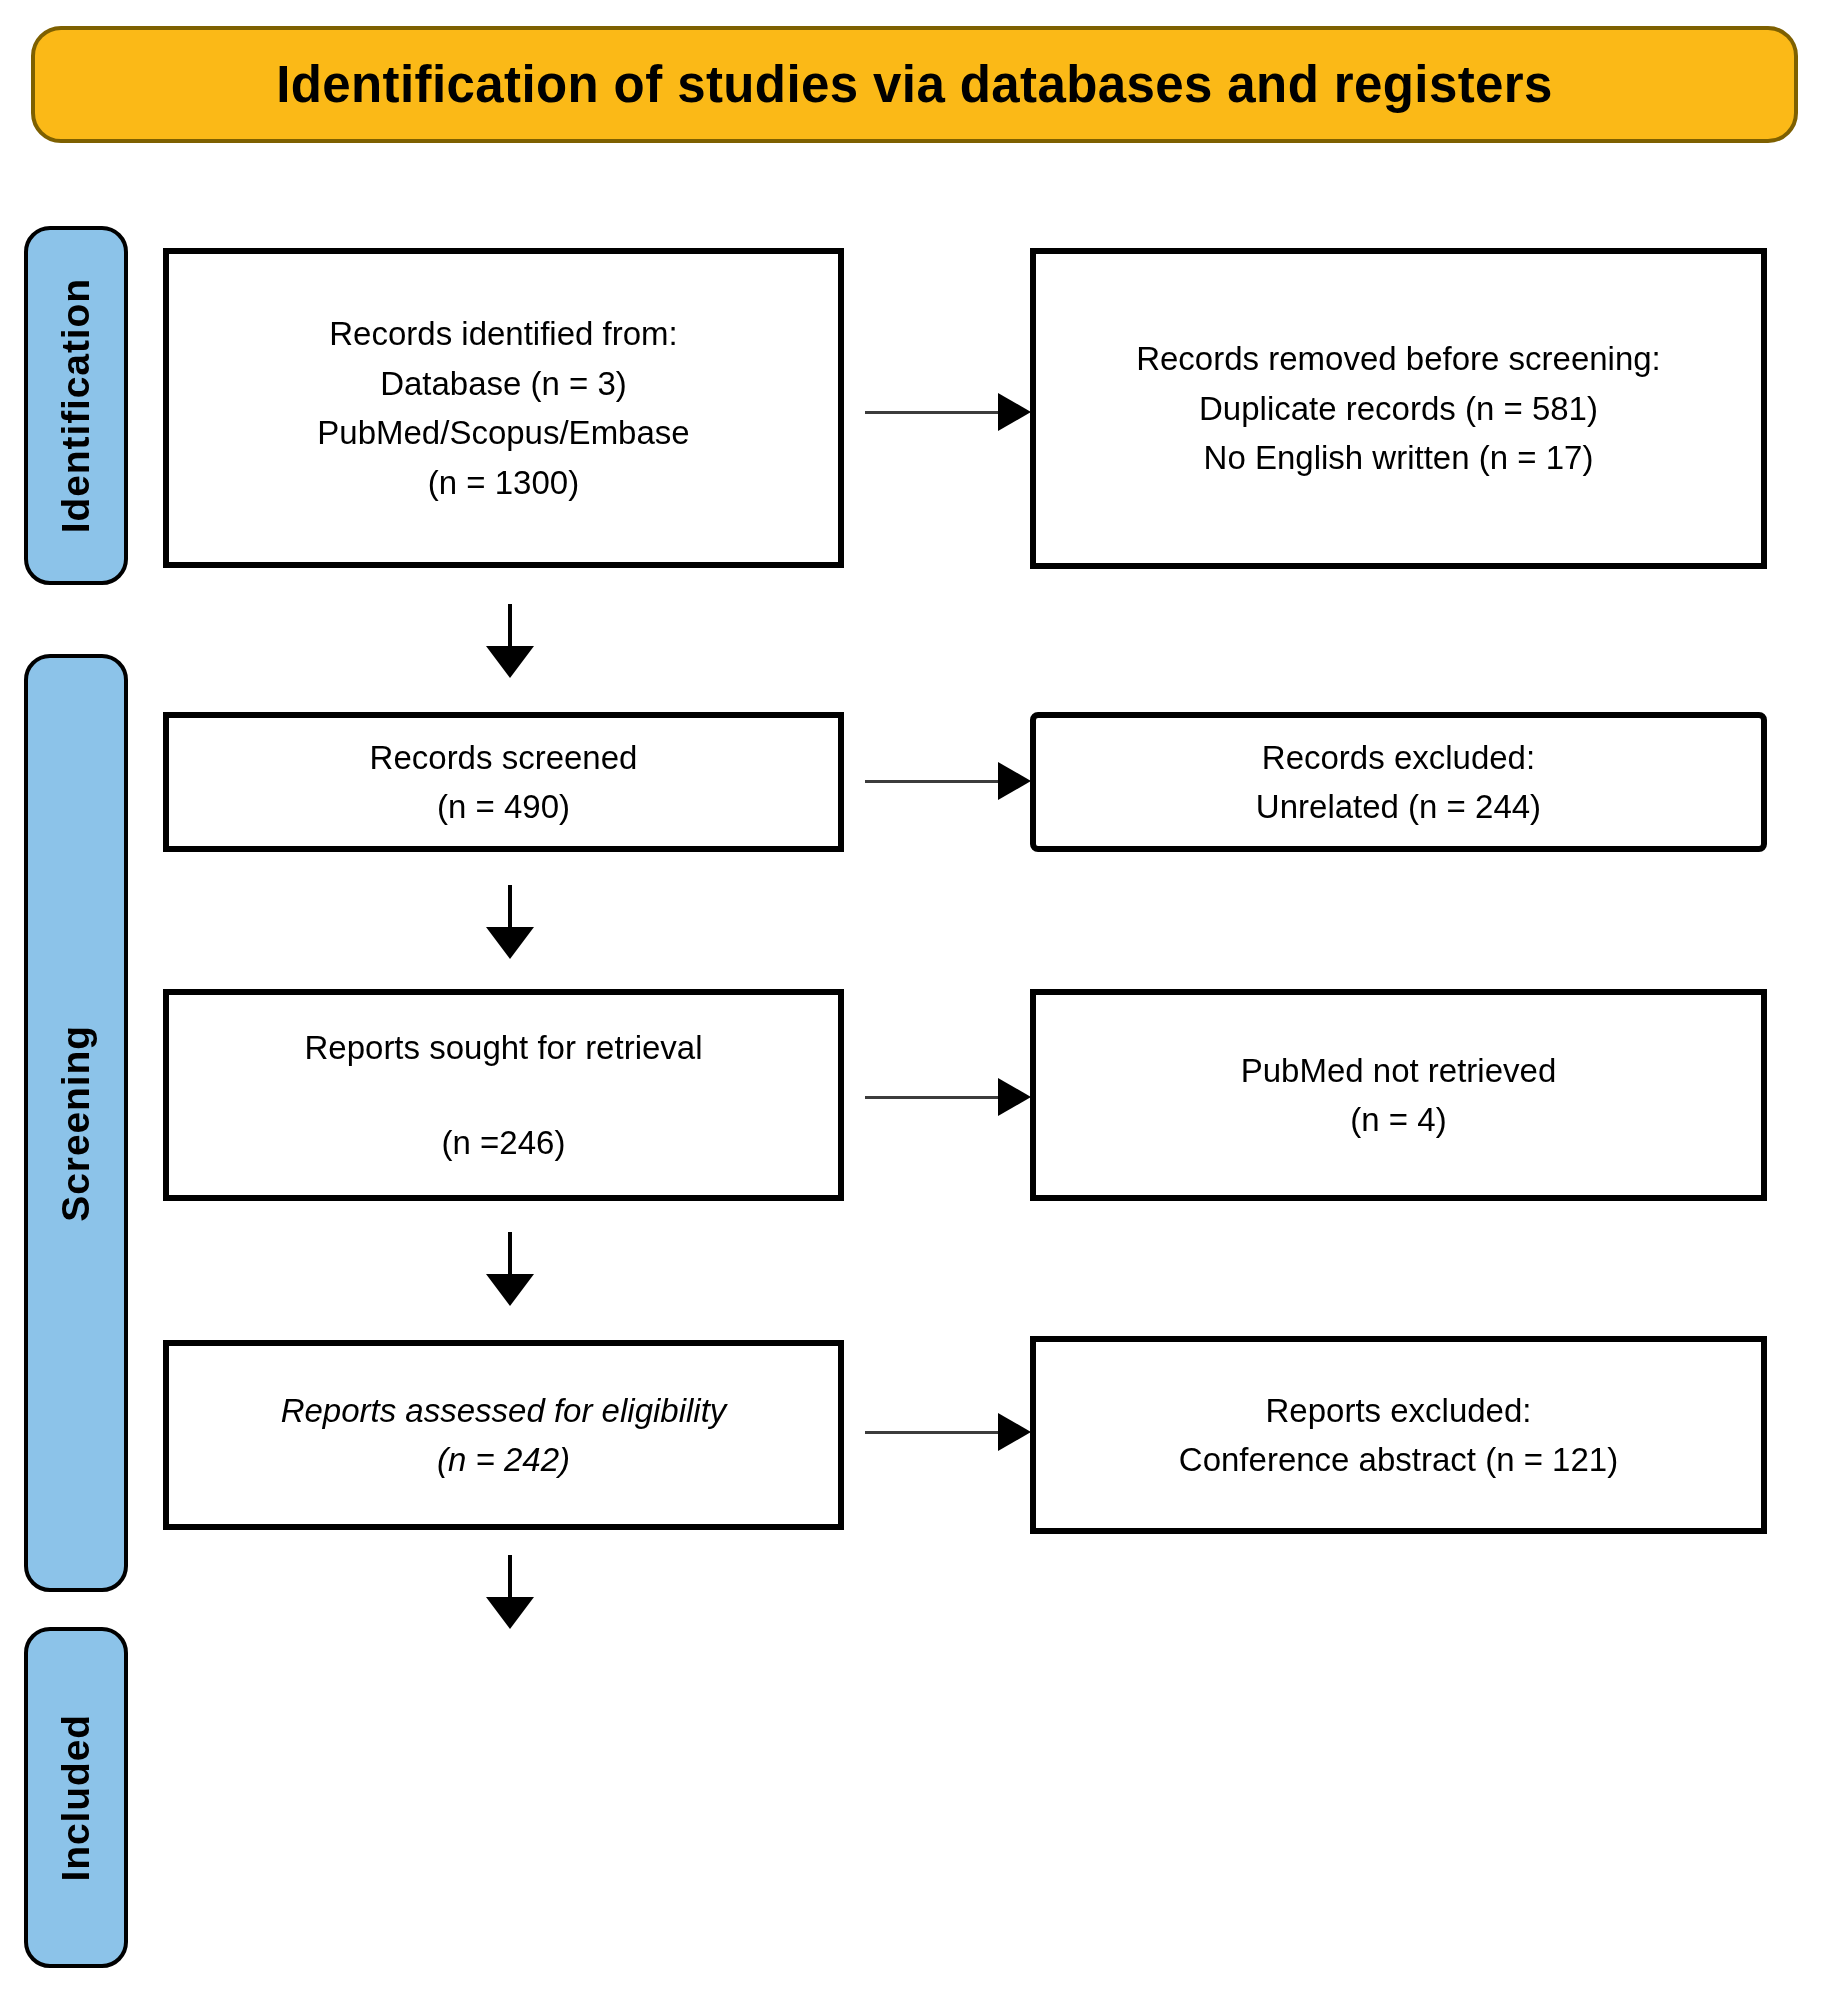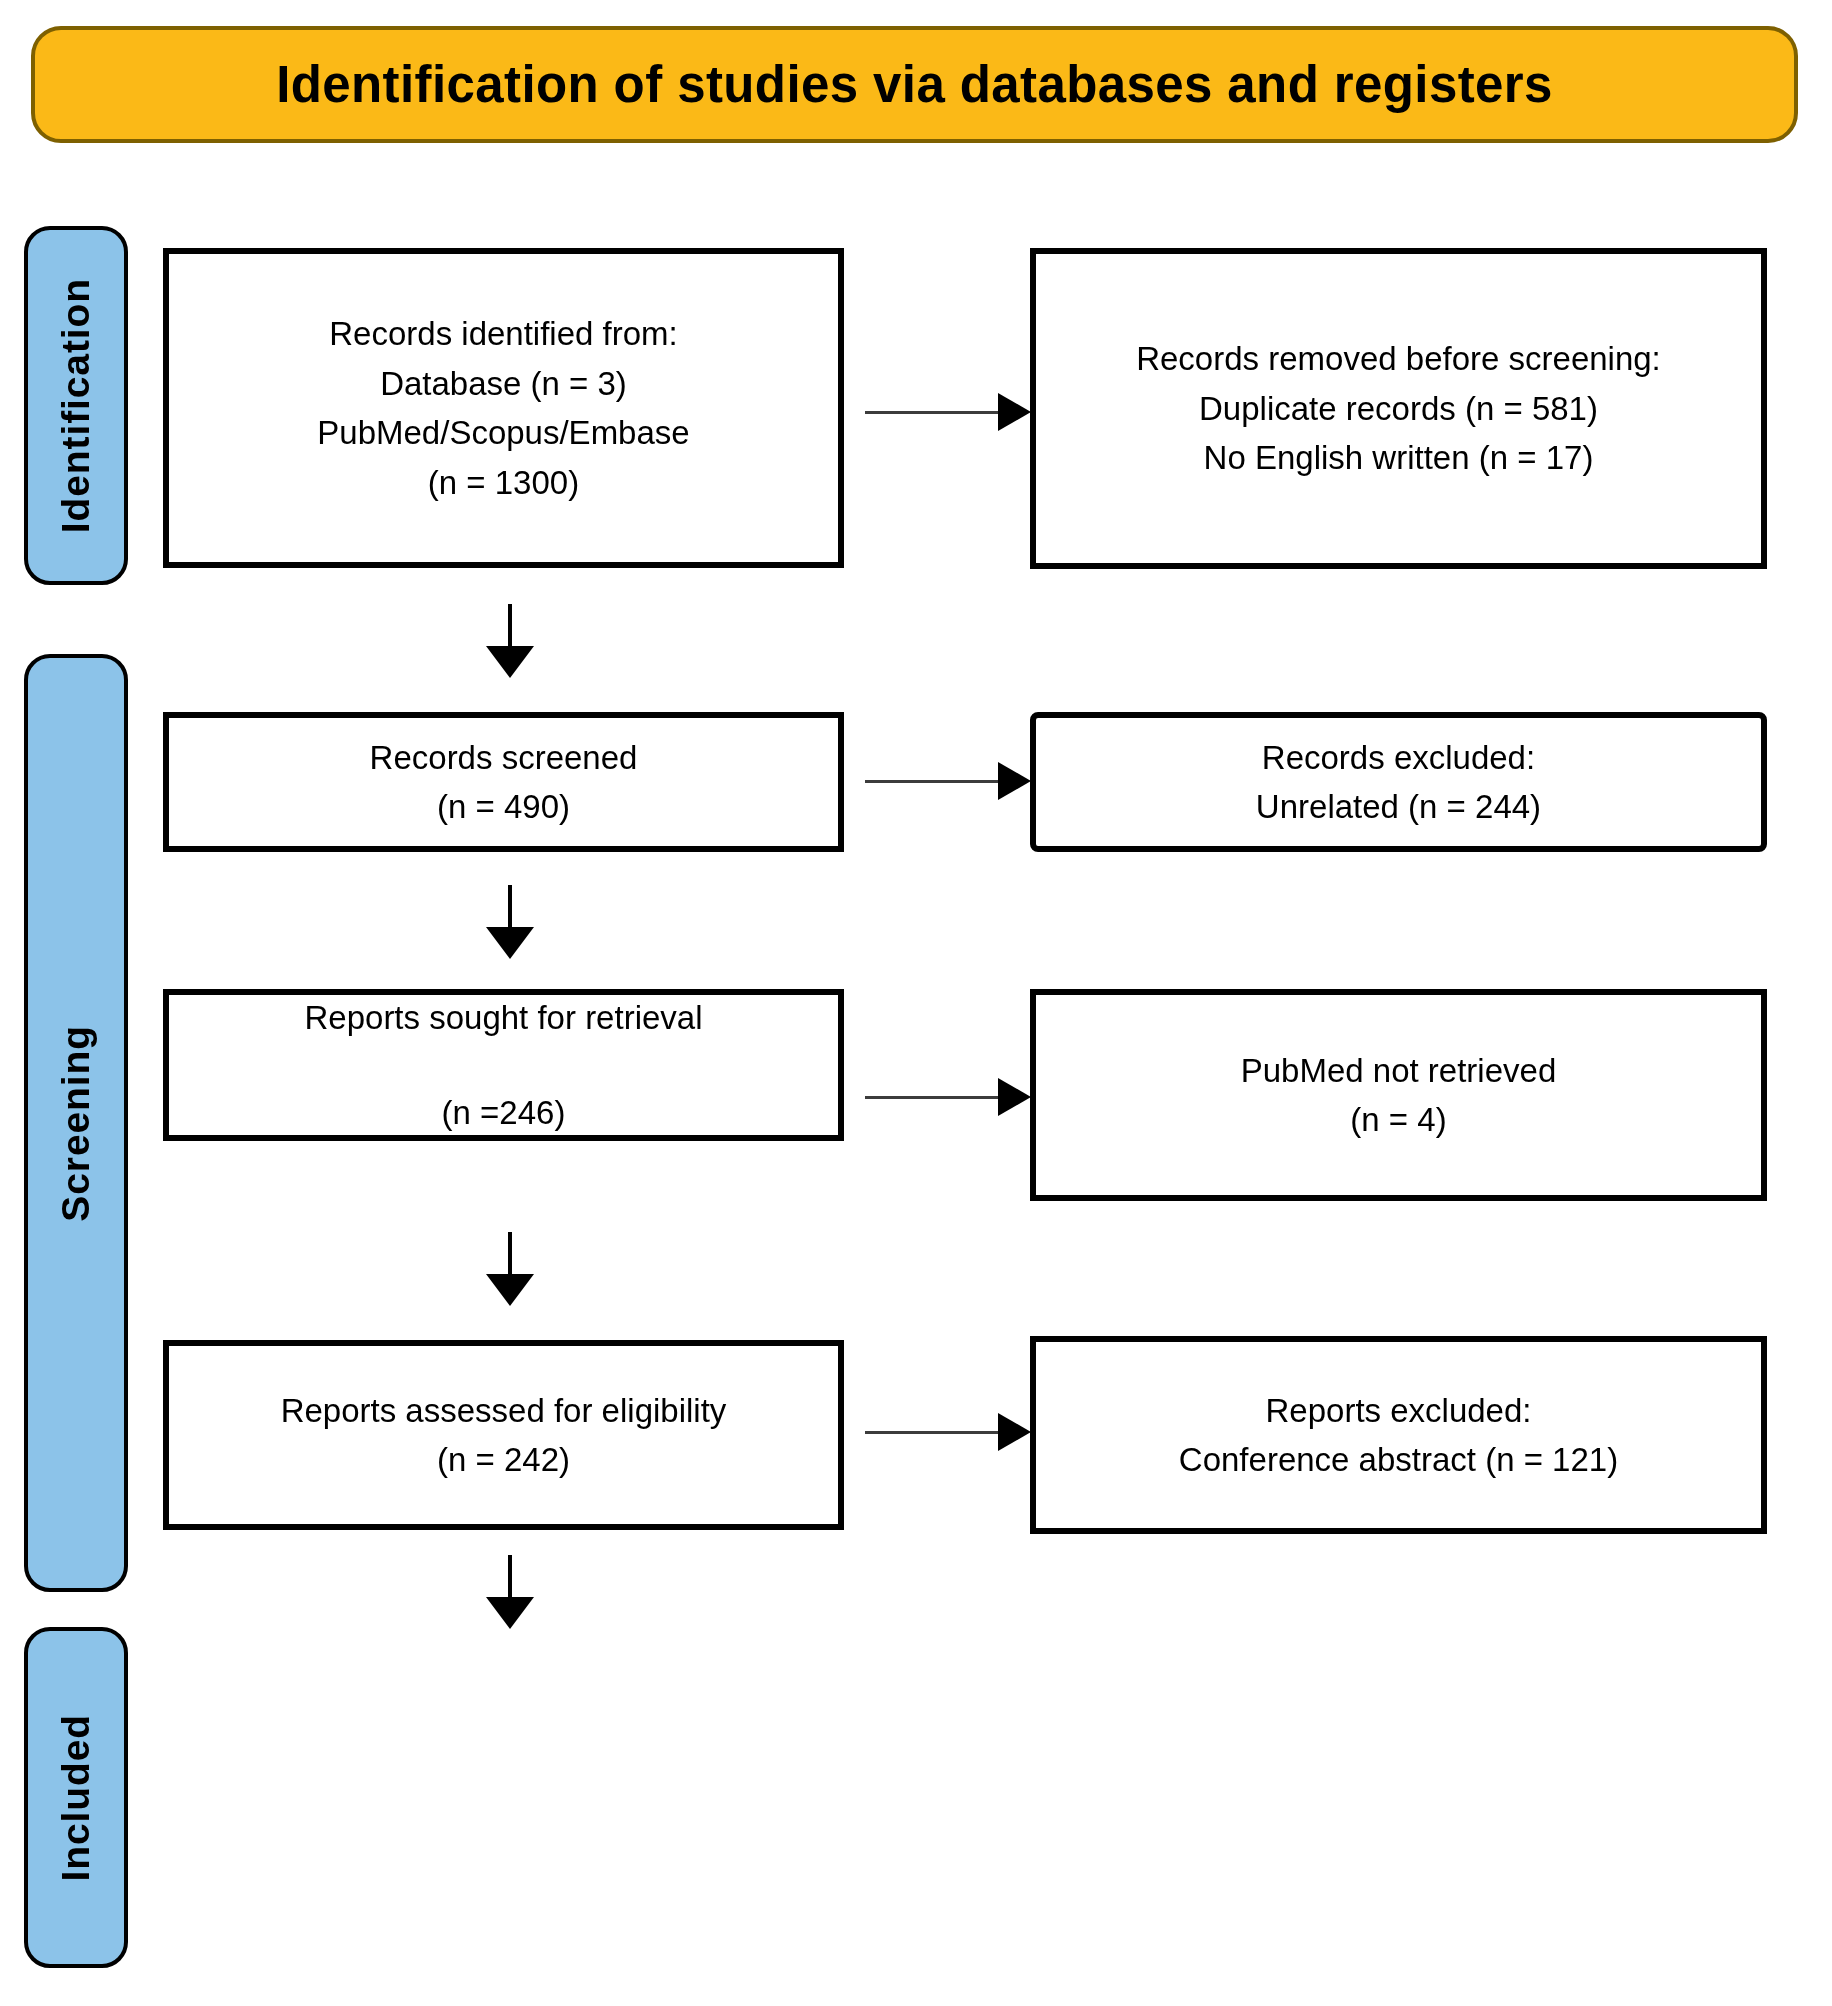--- a/index.html
+++ b/index.html
@@ -105,25 +105,25 @@
   <div class="box" style="left:163px; top:248px; width:681px; height:320px;">
     <span>Records identified from:</span>
     <span>Database (n = 3)</span>
     <span>PubMed/Scopus/Embase</span>
     <span>(n = 1300)</span>
   </div>
   <div class="box" style="left:163px; top:712px; width:681px; height:140px;">
     <span>Records screened</span>
     <span>(n = 490)</span>
   </div>
-  <div class="box" style="left:163px; top:989px; width:681px; height:152px;gap:45px;">
+  <div class="box" style="left:163px; top:989px; width:681px; height:212px;gap:45px;">
     <span>Reports sought for retrieval</span>
     <span>(n =246)</span>
   </div>
-  <div class="box" style="left:163px; top:1340px; width:681px; height:190px;">
+  <div class="box" style="left:163px; top:1340px; width:681px; height:190px;font-style:italic;">
     <span>Reports assessed for eligibility</span>
     <span>(n = 242)</span>
   </div>
 
   <div class="box" style="left:1030px; top:248px; width:737px; height:321px;">
     <span>Records removed before screening:</span>
     <span>Duplicate records (n = 581)</span>
     <span>No English written (n = 17)</span>
   </div>
   <div class="box" style="left:1030px; top:712px; width:737px; height:140px;border-radius:8px;">

